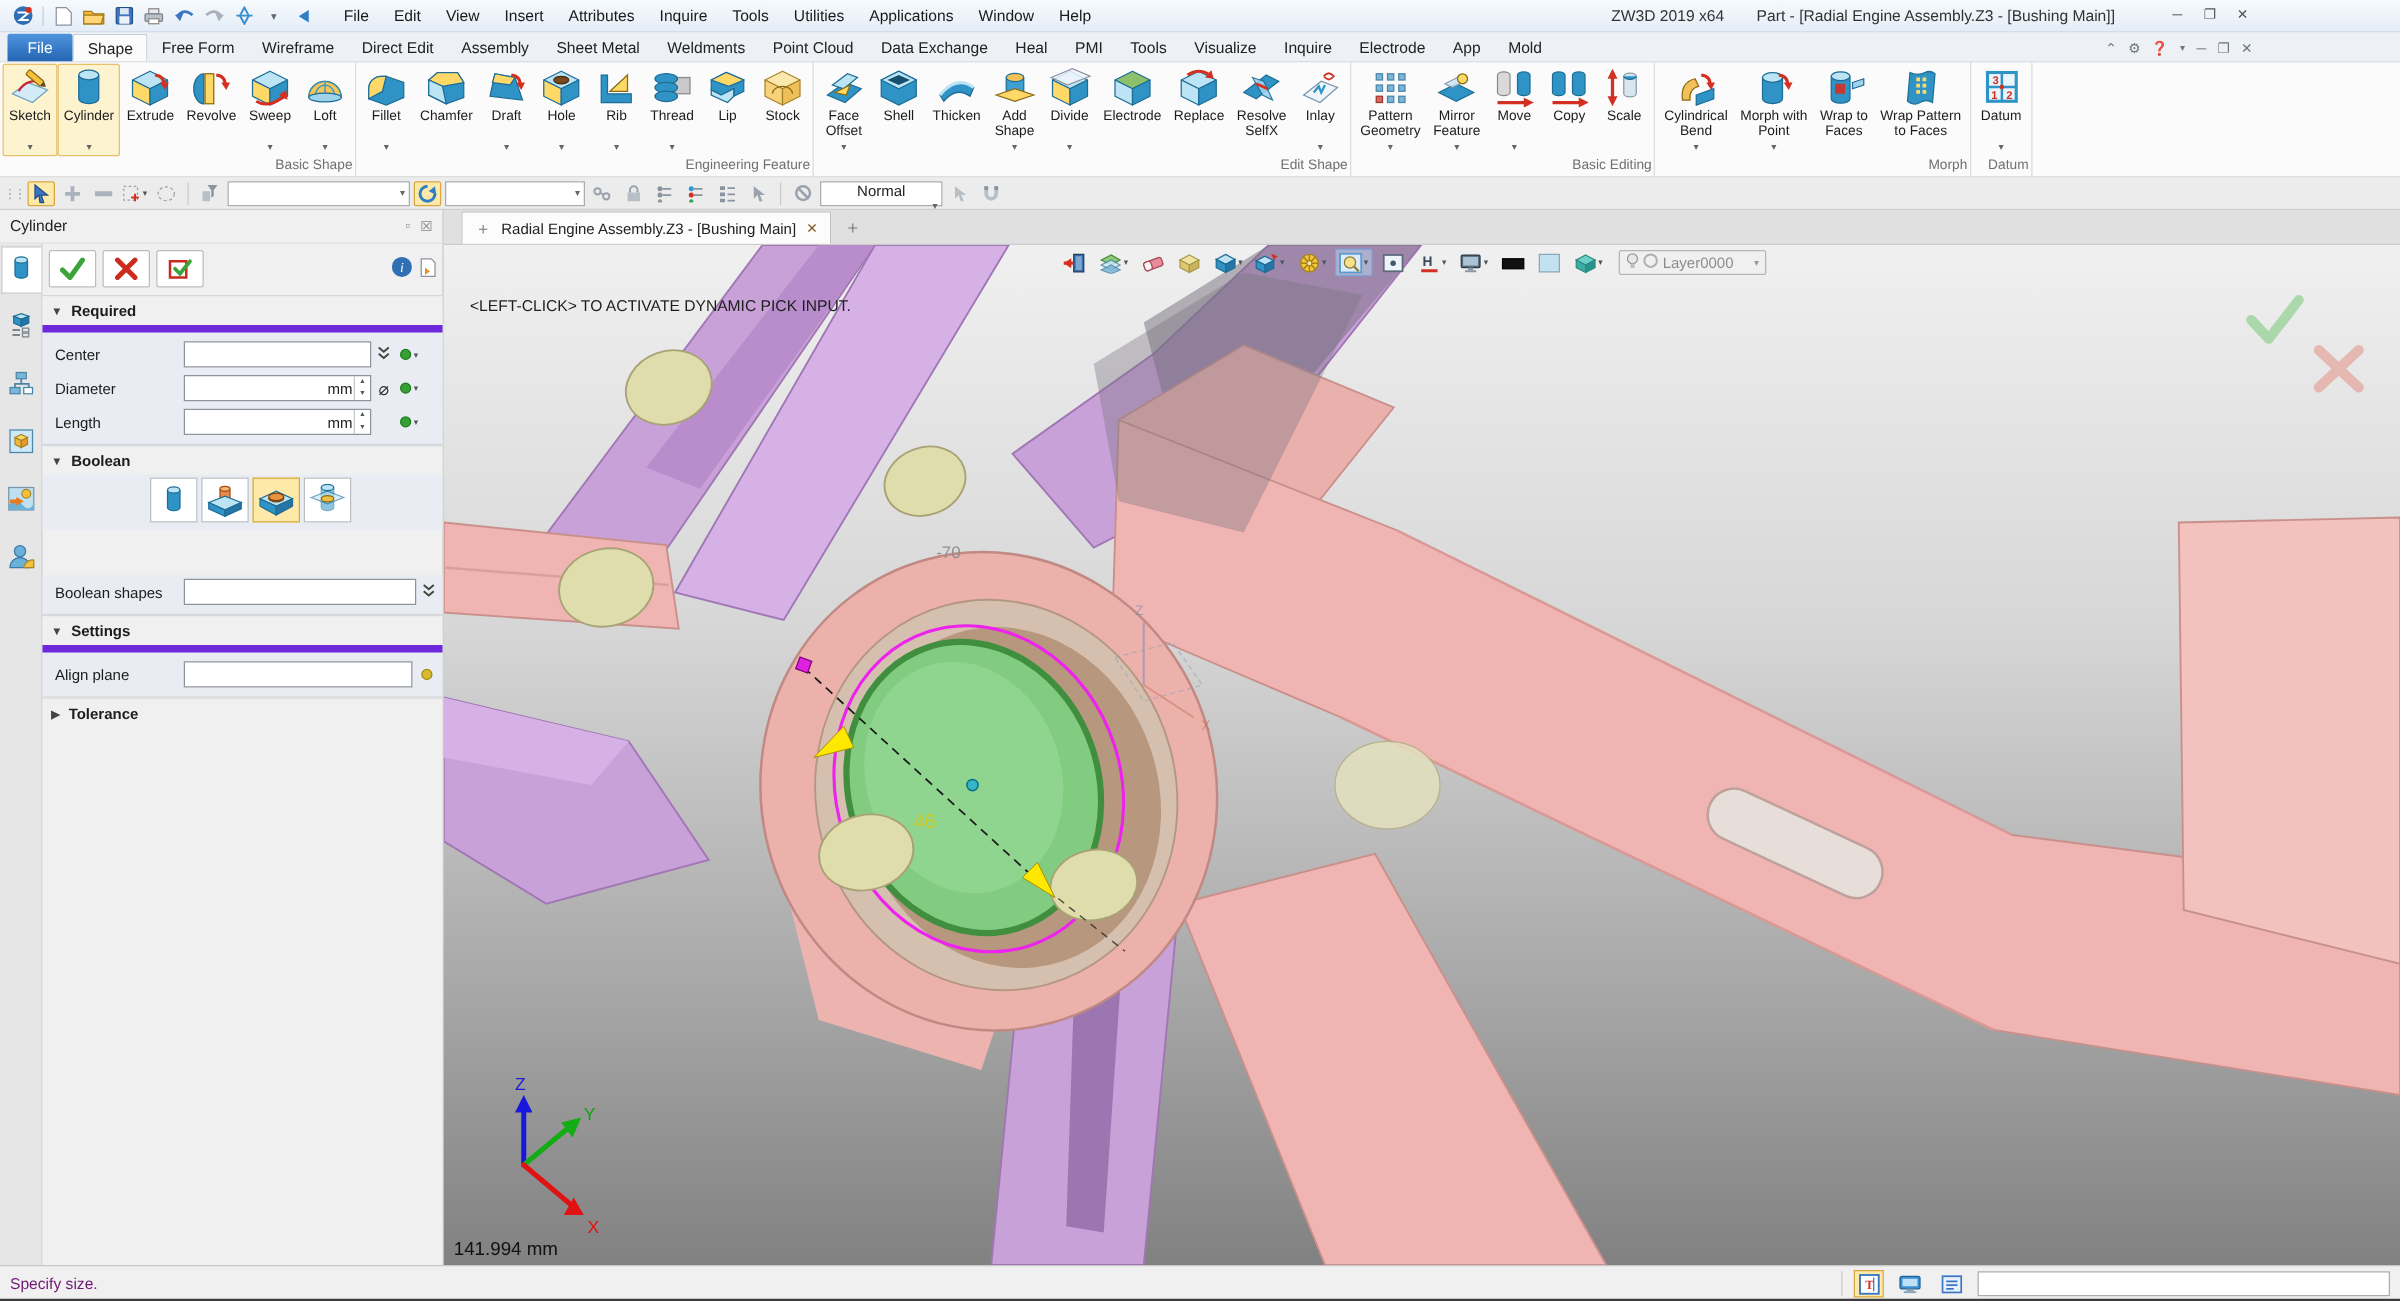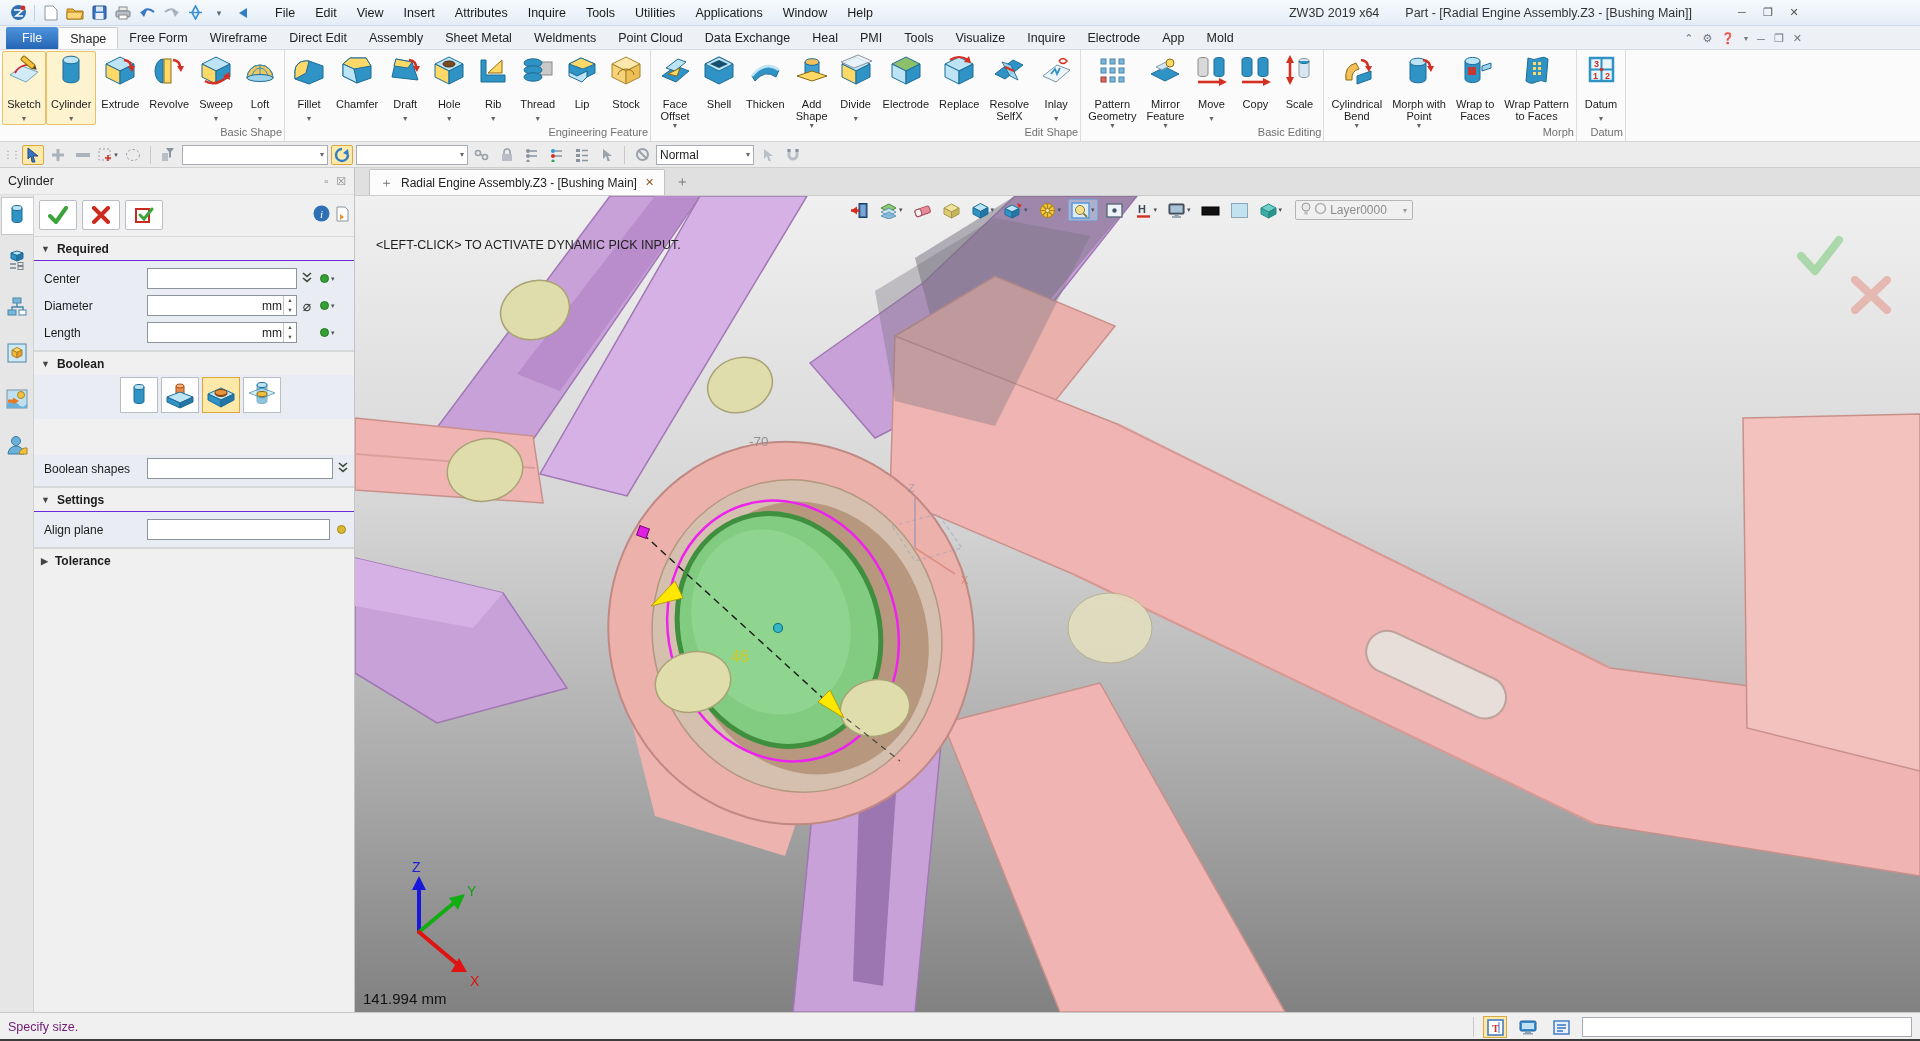--- a/index.html
+++ b/index.html
@@ -31,21 +31,21 @@
   
   #ribbon { position:absolute; top:50px; left:0; right:0; height:92px; background:#fbfbfb;
     border-bottom:1px solid #d5d5d5; display:flex; align-items:stretch; }
   .rgroup { display:flex; flex-direction:column; border-right:1px solid #dcdcdc; padding:1px 2px 0; }
   .rbtns { display:flex; flex:1; align-items:flex-start; }
   .rbtn { display:flex; flex-direction:column; align-items:center; padding:2px 4px 0; min-width:42px;
     height:74px; border:1px solid transparent; border-radius:2px; cursor:default; }
   .rbtn.active { background:#fdf3cf; border-color:#e8c06a; }
   .rbtn-icon { width:34px; height:32px; flex:none; }
   .rbtn-icon svg { width:34px; height:32px; }
-  .rbtn-label { font-size:11px; line-height:12px; text-align:center; white-space:pre-line; color:#1c1c1c; margin-top:12px; }
+  .rbtn-label { font-size:11px; line-height:12px; text-align:center; white-space:pre-line; color:#1c1c1c; margin-top:1px; }
   .rbtn-dd { font-size:7px; color:#666; margin-top:auto; padding-bottom:2px; }
   .rgroup-name { text-align:right; font-size:11px; color:#707070; height:16px; line-height:15px; }
 
   
   #datoolbar { position:absolute; top:142px; left:0; right:0; height:26px; background:#ececec;
     border-bottom:1px solid #cfcfcf; display:flex; align-items:center; gap:3px; padding:0 3px; }
   .da-icon { width:22px; height:20px; display:inline-flex; align-items:center; justify-content:center;
     border:1px solid transparent; border-radius:2px; color:#7c8794; }
   .da-icon.hl { background:#fde9a9; border-color:#d9a93f; }
   .da-sep { width:1px; height:18px; background:#c9c9c9; margin:0 3px; }
@@ -67,21 +67,21 @@
   .strip-item svg { width:22px; height:22px; }
   #dialog { flex:1; display:flex; flex-direction:column; }
   .dlg-btnrow { display:flex; gap:5px; padding:5px 5px 6px; align-items:center; }
   .dlg-btn { width:38px; height:30px; background:#fff; border:1px solid #b9bec4; border-radius:2px;
     display:flex; align-items:center; justify-content:center; }
   .dlg-btn svg { width:20px; height:18px; }
   .dlg-info { margin-left:auto; display:flex; gap:6px; align-items:center; }
   .sec-hd { display:flex; align-items:center; gap:7px; padding:5px 7px 4px; font-weight:bold; font-size:12px;
     color:#1c1c1c; border-top:1px solid #d8d8d8; background:#f0f0f0; }
   .tri { font-size:9px; color:#444; }
-  .sec-rows { background:#e9edf3; border-top:1px solid #6d28d9; border-bottom:1px solid #d4d9e0; padding:4px 5px; }
+  .sec-rows { background:#e9edf3; border-top:6px solid #6d28d9; border-bottom:1px solid #d4d9e0; padding:4px 5px; }
   .frow { display:flex; align-items:center; height:27px; gap:4px; }
   .flabel { width:104px; padding-left:5px; font-size:12px; color:#1c1c1c; flex:none; }
   .numfield { width:150px; height:21px; display:flex; align-items:center; border:1px solid #8d949c; background:#fff; flex:none; }
   .numfield input { border:none; outline:none; flex:1; min-width:0; padding:0 4px; font:12px "Liberation Sans",sans-serif; background:transparent;margin-top:48px; }
   .unit { font-size:12px; color:#1c1c1c; padding-right:1px; }
   .spin { width:13px; height:100%; border-left:1px solid #c3c7cc; display:flex; flex-direction:column; }
   .spin span { flex:1; font-size:5.5px; color:#555; text-align:center; line-height:9px; }
   .chev2 svg { width:12px; height:13px; }
   .gcombo { display:flex; align-items:center; gap:2px; padding:2px 3px; }
   .gdot { width:9px; height:9px; border-radius:50%; background:#35a135; border:1px solid #1d7a1d; }
@@ -726,21 +726,21 @@
           <polygon points="2,1 11,8 7,8 9,13 6.5,13 5,8 2,11" fill="#9aa2ac"></polygon>
         </svg>
       </span>
     <span class="da-sep"></span>
     <span class="da-icon">
         <svg width="15" height="15" viewBox="0 0 15 15">
           <circle cx="7.5" cy="7.5" r="5.5" fill="none" stroke="#9aa2ac" stroke-width="2"></circle>
           <path d="M3,3 l9,9" stroke="#9aa2ac" stroke-width="2"></path>
         </svg>
       </span>
-    <div class="da-combo" style="width:98px;">
+    <div class="da-combo" style="width:98px;flex-direction:column;">
         <span>Normal</span>
         <span class="dd">▾</span>
       </div>
     <span class="da-icon">
         <svg width="13" height="14" viewBox="0 0 13 14">
           <polygon points="2,1 11,8 7,8 9,13 6.5,13 5,8 2,11" fill="#b9bfc7"></polygon>
         </svg>
       </span>
     <span class="da-icon">
         <svg width="14" height="14" viewBox="0 0 14 14">

